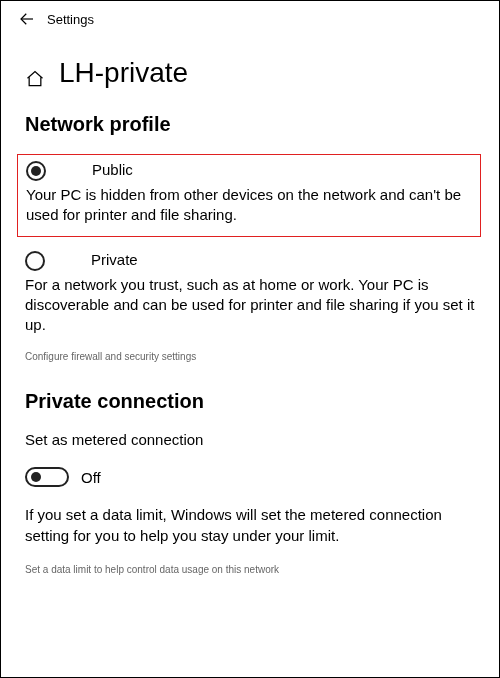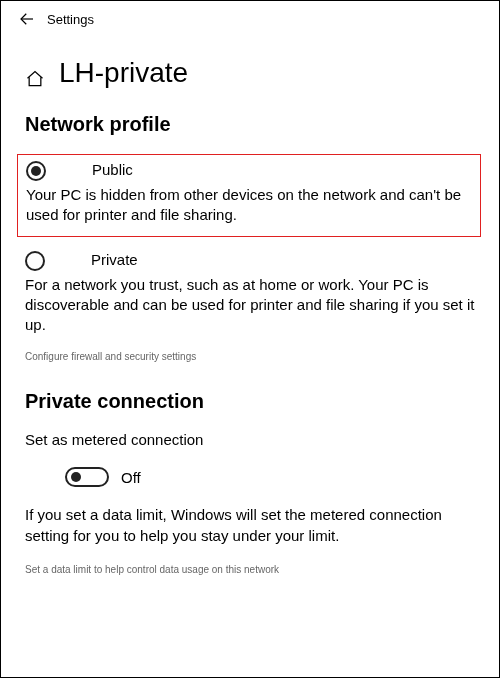--- a/index.html
+++ b/index.html
@@ -107,21 +107,20 @@
       margin-bottom: 18px;
     }
     .toggle-label {
       font-size: 15px;
       margin-bottom: 19px;
     }
     .toggle-row {
       display: flex;
       align-items: center;
       margin-bottom: 18px;
-      margin-left: 40px;
     }
     .toggle {
       width: 44px;
       height: 20px;
       border: 2px solid #222;
       border-radius: 20px;
       position: relative;
       margin-right: 12px;
       cursor: pointer;
     }

